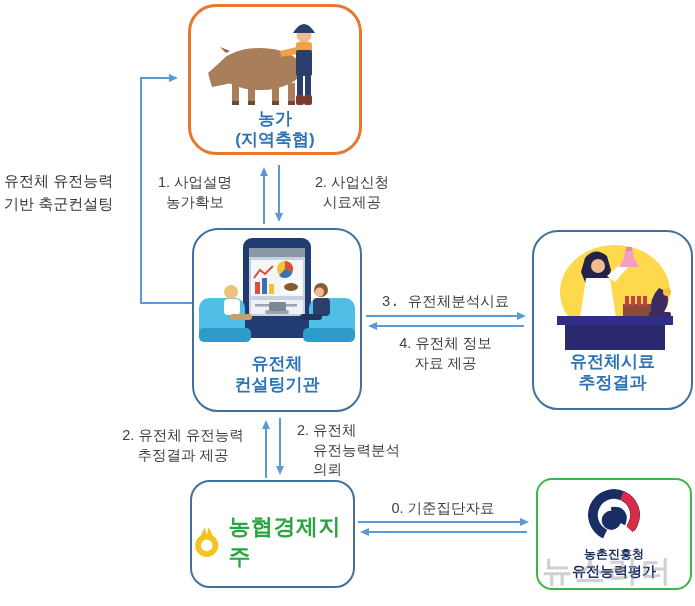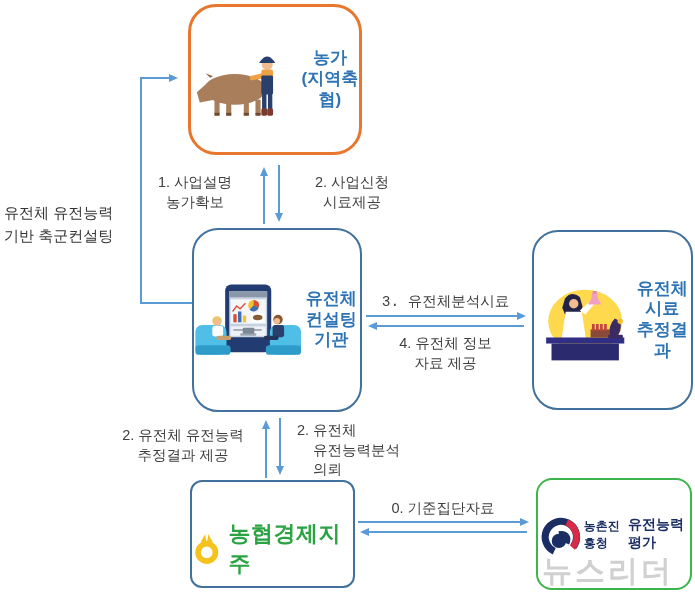--- a/index.html
+++ b/index.html
@@ -5,36 +5,36 @@
   :root{
     --arrow:#5B9BD5; --farm-border:#E8762D; --blue-border:#41719C;
     --green-border:#3CB54A; --title-text:#2E74B5; --label-text:#3F3F3F;
     --nh-green:#2BA343; --nh-yellow:#F5C21E; --gov-navy:#1A2E63; --gov-red:#D92B45;
   }
   html,body{margin:0;padding:0;background:#fff;}
   #canvas{
     position:relative;width:695px;height:606px;background:#ffffff;overflow:hidden;
     font-family:"Liberation Sans", sans-serif;color:var(--label-text);
   }
-  .box{position:absolute;box-sizing:border-box;display:flex;
+  .box{position:absolute;box-sizing:border-box;display:flex;flex-direction:column;
        align-items:center;justify-content:flex-start;background:#fff;}
   .box.blue{border:2.5px solid var(--blue-border);border-radius:26px;}
   .box.orange{border:3px solid var(--farm-border);border-radius:28px;}
   .box.green{border:2.5px solid var(--green-border);border-radius:16px;}
   .box-title{color:var(--title-text);font-weight:bold;font-size:17px;line-height:1.22;
        text-align:center;white-space:pre-line;}
   .flow-label{position:absolute;font-size:14.5px;line-height:1.35;color:var(--label-text);
        white-space:pre-line;}
   .centered{text-align:center;}
   .hanging{padding-left:16px;text-indent:-16px;text-align:left;}
   #arrow-layer{position:absolute;left:0;top:0;width:695px;height:606px;pointer-events:none;}
   .arrow{stroke:var(--arrow);stroke-width:2;fill:none;}
   .arrowhead{fill:var(--arrow);}
   .left-note{position:absolute;left:4px;top:170px;width:132px;font-size:15px;
-       line-height:1.5;color:#333;white-space:pre-line;margin-top:32px;}
+       line-height:1.5;color:#333;white-space:pre-line;}
   .nh-row{display:flex;align-items:center;gap:7px;margin-top:30px;}
   .nh-text{color:var(--nh-green);font-weight:bold;font-size:22px;letter-spacing:.5px;}
   .gov-text1{color:var(--gov-navy);font-size:12px;font-weight:bold;margin-top:2px;}
   .gov-text2{color:var(--gov-navy);font-size:14px;font-weight:bold;}
   .watermark{position:absolute;left:542px;top:551px;width:200px;font-size:30px;
        font-weight:bold;letter-spacing:3px;color:rgba(150,150,150,.45);z-index:9;}
 </style>
 </head>
 <body>
 
@@ -158,21 +158,21 @@
       <rect x="104" y="56" width="4" height="10" fill="#C24440"></rect>
 
       <path d="M120,48 q12,4 8,18 l-4,8 h-12 q-2,-16 8,-26 z" fill="#3A2B63"></path>
       <rect x="110" y="72" width="22" height="5" rx="2" fill="#3A2B63"></rect>
       <circle cx="128" cy="52" r="4" fill="#F2C230"></circle>
     </svg>
     <div class="box-title">유전체시료
 추정결과</div>
   </div>
 
-  <div class="box blue" style="left:190px;top:480px;width:165px;height:108px;border-radius:12px;">
+  <div class="box blue" style="left:190px;top:480px;width:165px;height:108px;border-radius:20px;">
     <div class="nh-row">
       <svg width="32" height="34" viewBox="0 0 34 36">
         <circle cx="17" cy="22" r="10" fill="none" stroke="#F5C21E" stroke-width="6.5"></circle>
         <polygon points="10,10 15,1 17,11" fill="#F5C21E"></polygon>
         <polygon points="24,10 19,1 17,11" fill="#F5C21E"></polygon>
       </svg>
       <span class="nh-text">농협경제지주</span>
     </div>
   </div>
 

